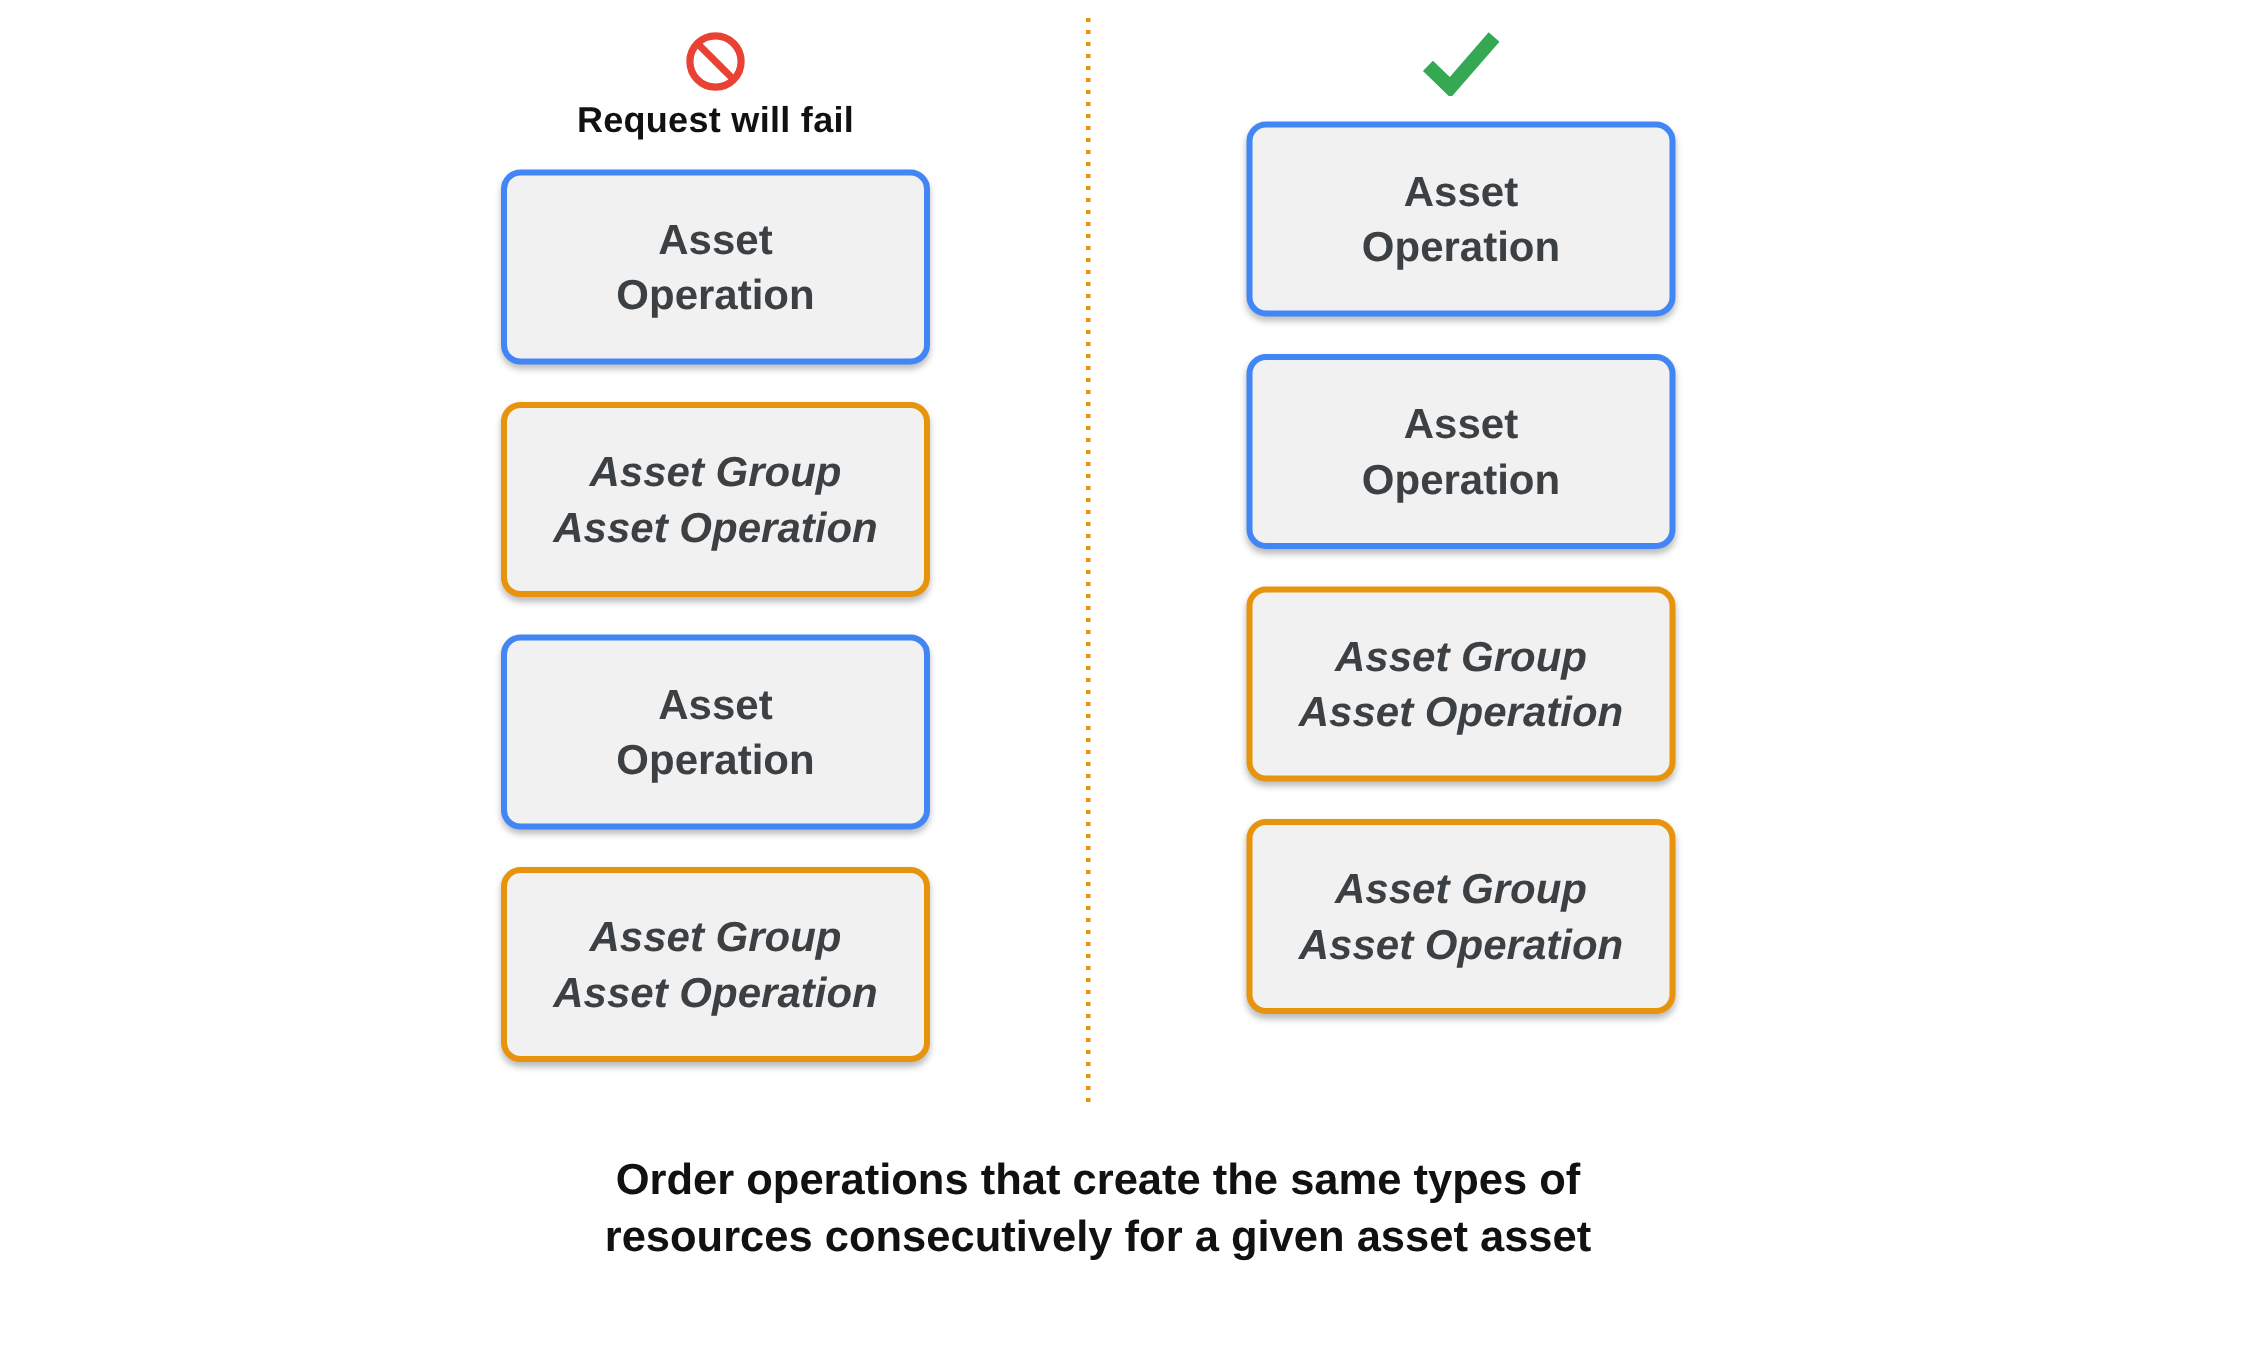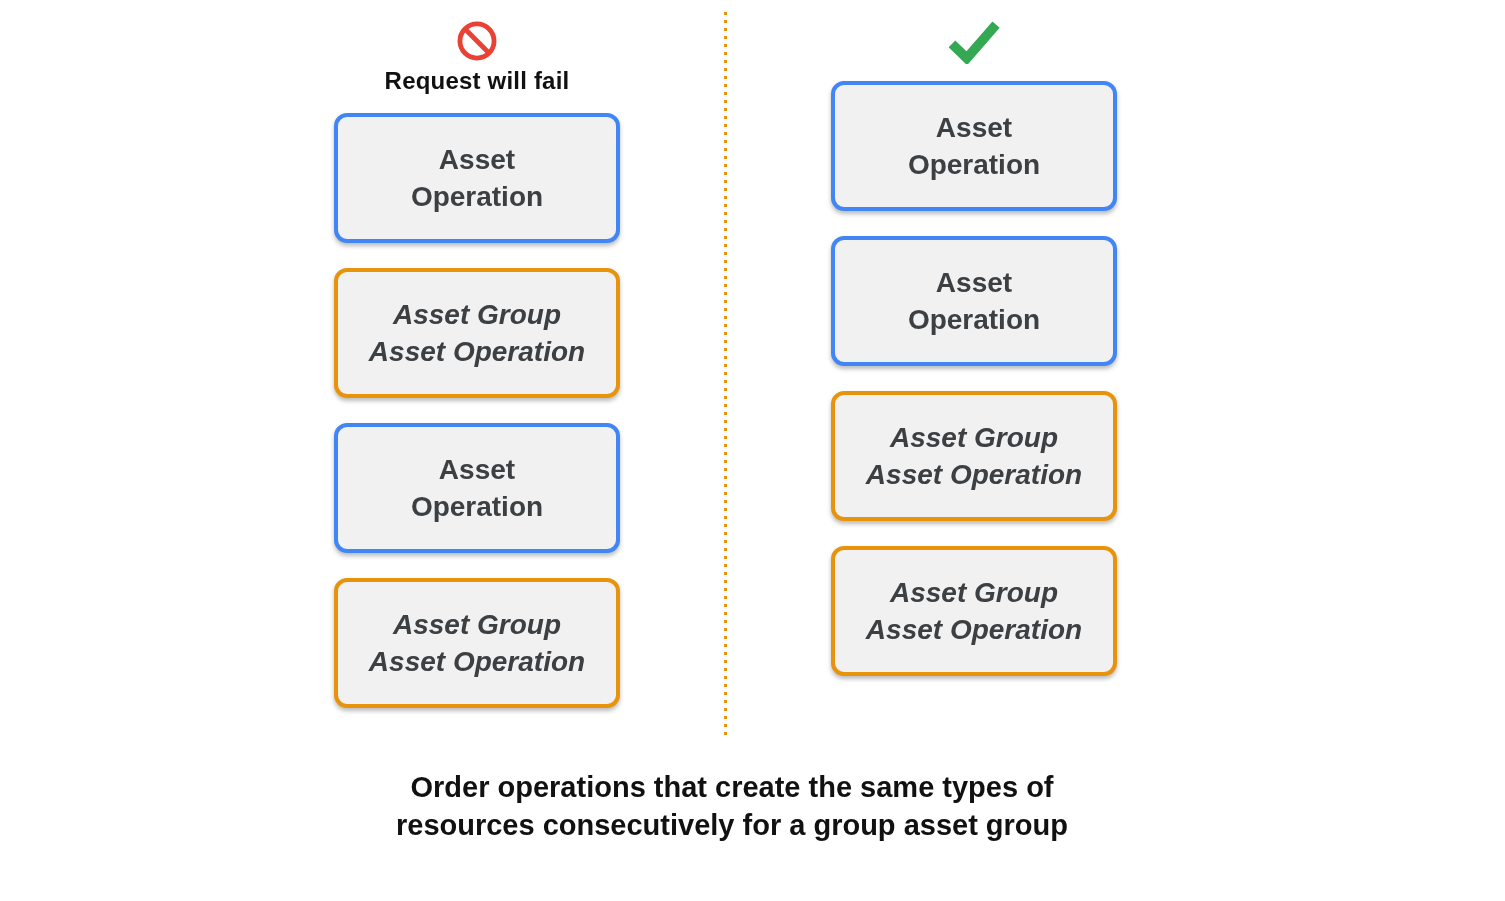--- a/index.html
+++ b/index.html
@@ -165,16 +165,16 @@
       </div>
       <div class="op-box" data-variant="orange">
         <span class="line">Asset Group</span>
         <span class="line">Asset Operation</span>
       </div>
     </div>
   </div>
 
   <div class="caption">
     <div>Order operations that create the same types of</div>
-    <div>resources consecutively for a group asset group</div>
+    <div>resources consecutively for a given asset asset</div>
   </div>
 
 </div>
 
 </body></html>

